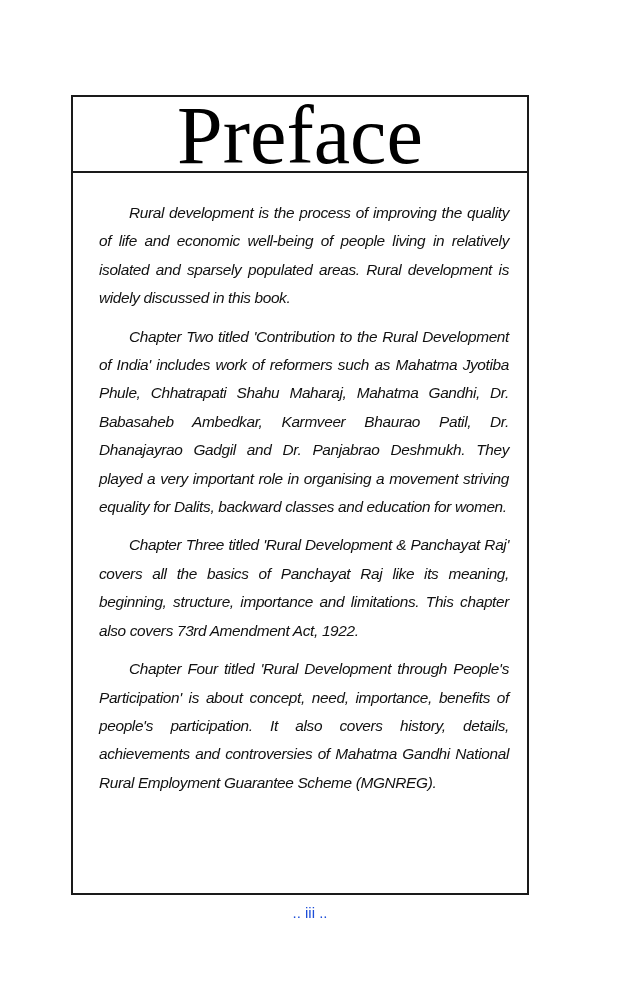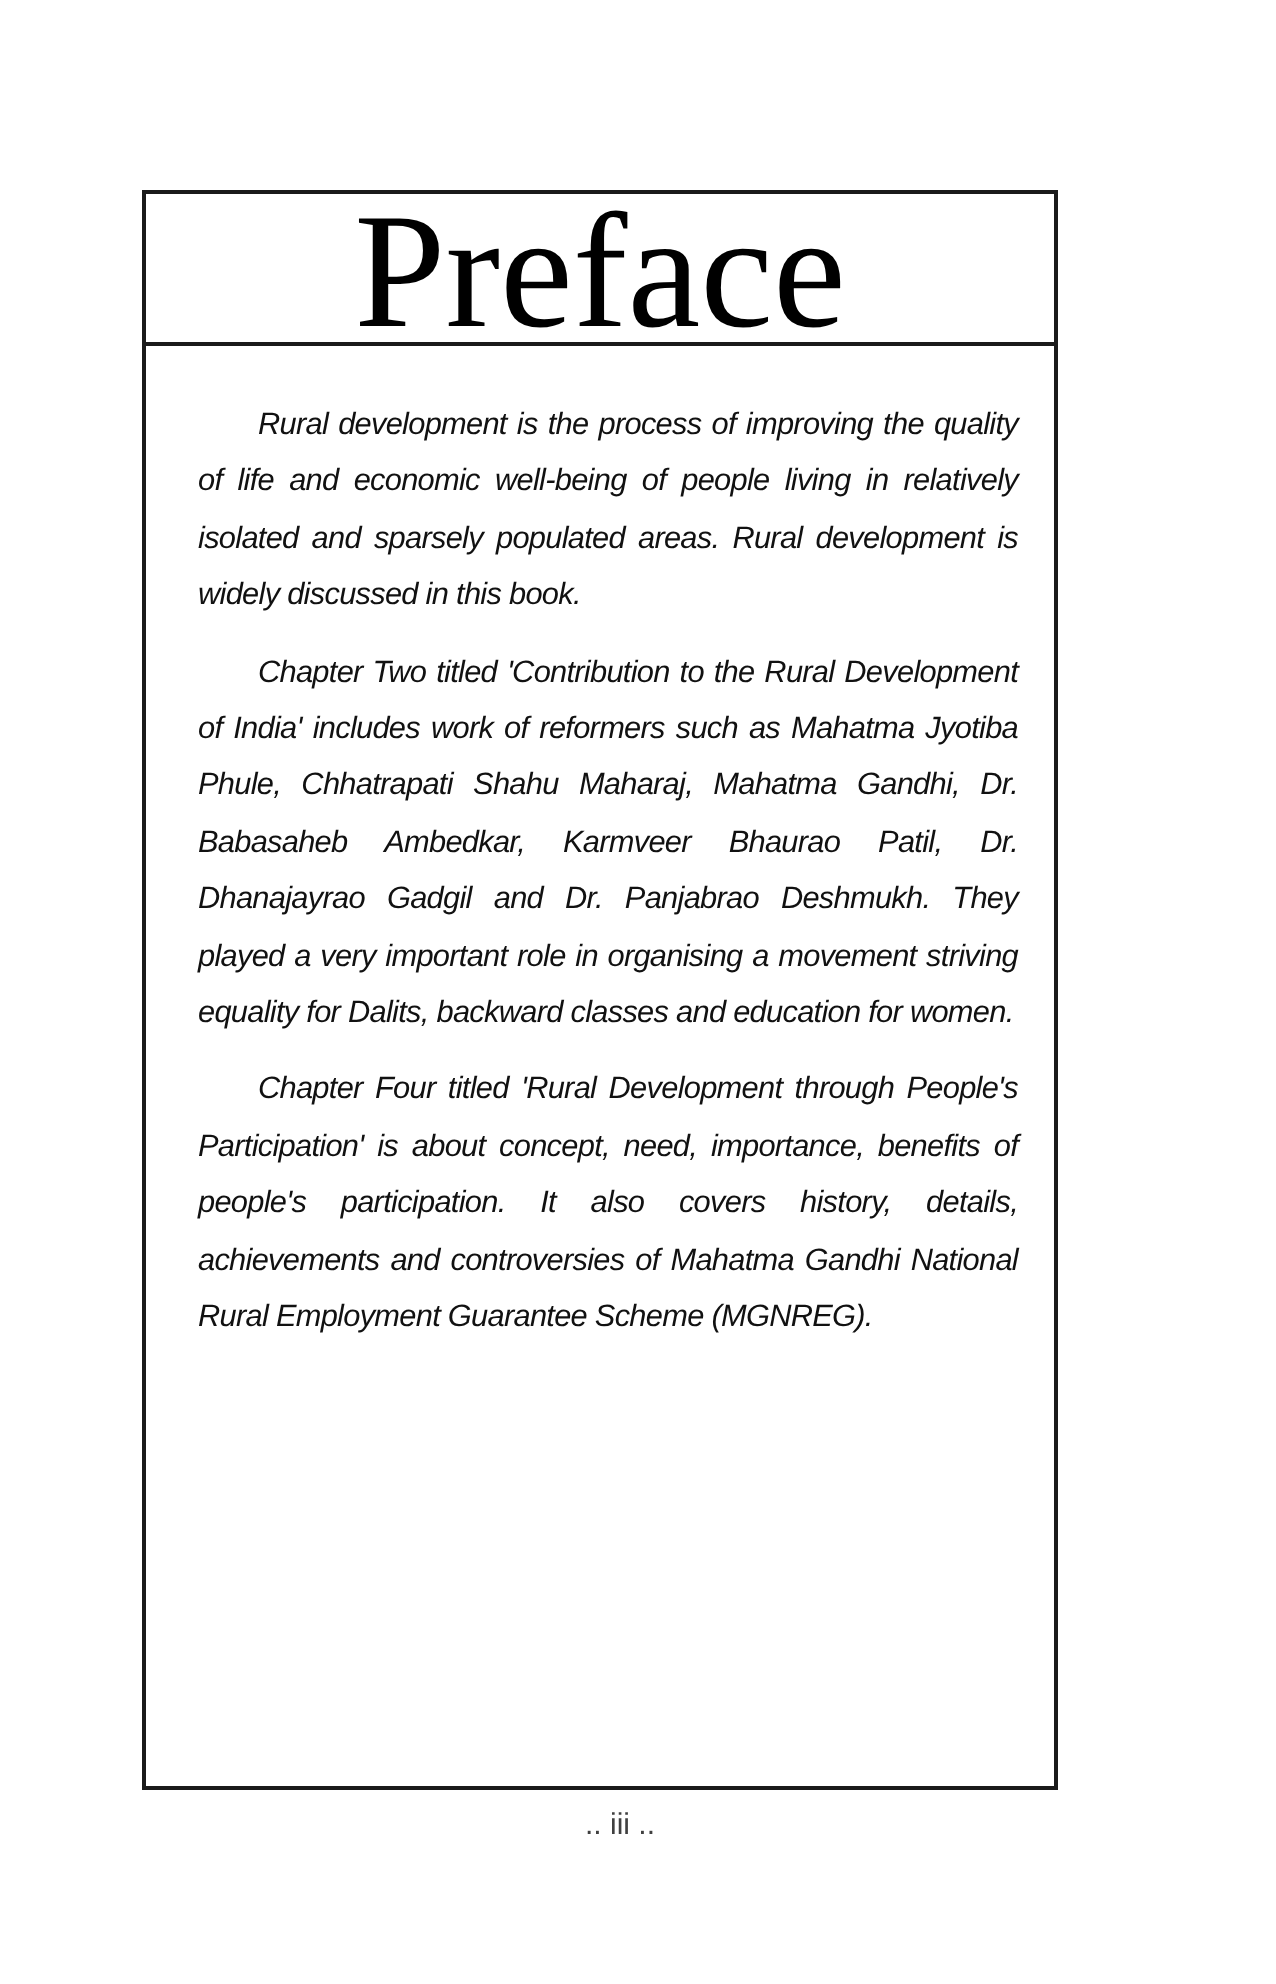--- a/index.html
+++ b/index.html
@@ -64,29 +64,30 @@
       letter-spacing: -0.35px;
       word-spacing: 0px;
     }
     .page-number {
       position: absolute;
       left: 0;
       width: 620px;
       top: 904px;
       text-align: center;
       font-size: 15px;
-      color: #404040;
+      color: #1d4ed8;
     }
   </style>
 </head>
 <body>
 
 <div class="frame">
   <h1 class="title">Preface</h1>
   <div class="title-rule"></div>
   <div class="body-text">
     <p class="para">Rural development is the process of improving the quality of life and economic well-being of people living in relatively isolated and sparsely populated areas. Rural development is widely discussed in this book.</p>
     <p class="para">Chapter Two titled 'Contribution to the Rural Development of India' includes work of reformers such as Mahatma Jyotiba Phule, Chhatrapati Shahu Maharaj, Mahatma Gandhi, Dr. Babasaheb Ambedkar, Karmveer Bhaurao Patil, Dr. Dhanajayrao Gadgil and Dr. Panjabrao Deshmukh. They played a very important role in organising a movement striving equality for Dalits, backward classes and education for women.</p>
+    <p class="para">Chapter Three titled 'Rural Development &amp; Panchayat Raj' covers all the basics of Panchayat Raj like its meaning, beginning, structure, importance and limitations. This chapter also covers 73rd Amendment Act, 1922.</p>
     <p class="para">Chapter Four titled 'Rural Development through People's Participation' is about concept, need, importance, benefits of people's participation. It also covers history, details, achievements and controversies of Mahatma Gandhi National Rural Employment Guarantee Scheme (MGNREG).</p>
   </div>
 </div>
 
 <div class="page-number">.. iii ..</div>
 
 </body></html>

